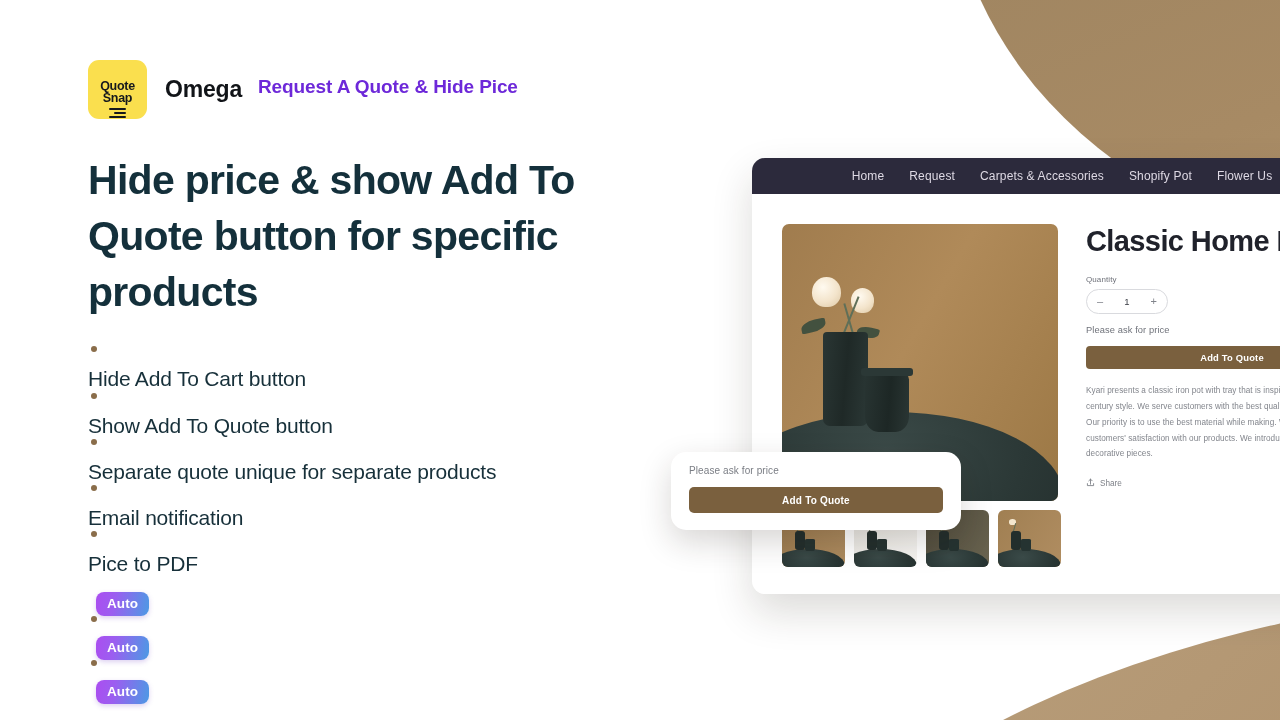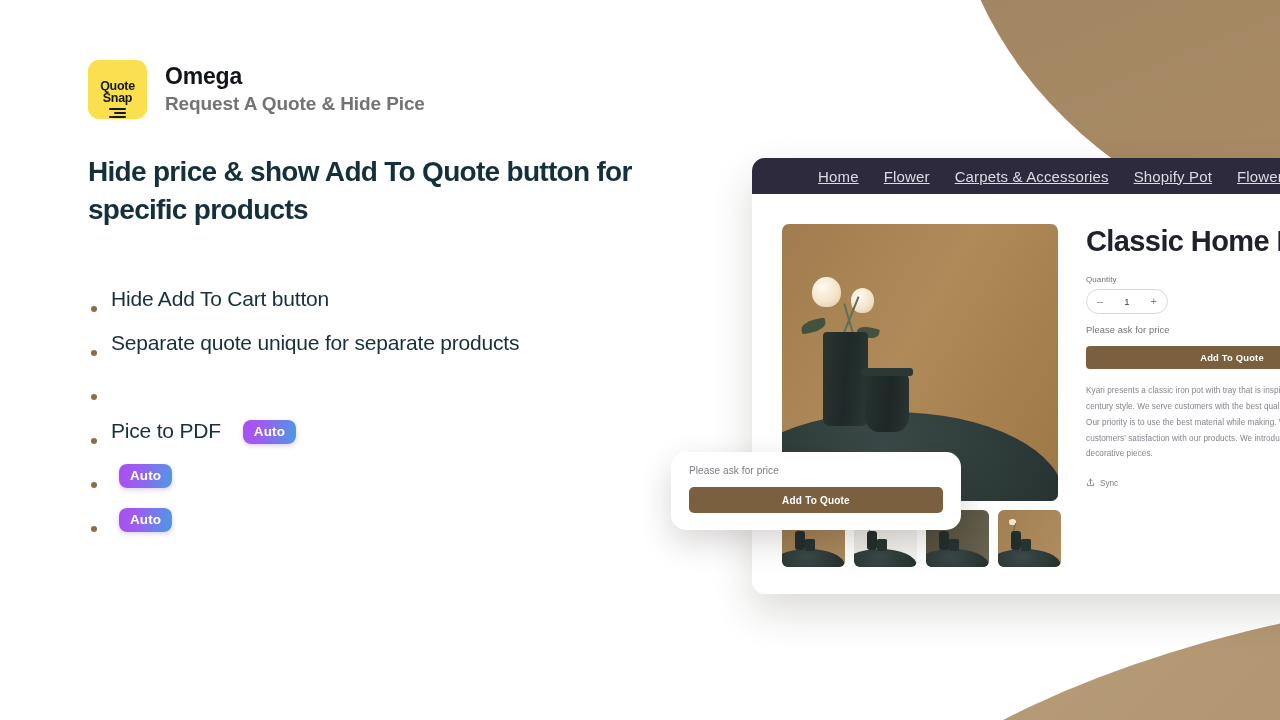--- a/index.html
+++ b/index.html
@@ -84,55 +84,56 @@
     display: flex;
     flex-direction: column;
     gap: 1.6px;
     align-items: flex-end;
   }
   .logo-bars i { display: block; height: 2.4px; background: #15181d; border-radius: 1px; }
   .logo-bars i:nth-child(1) { width: 100%; }
   .logo-bars i:nth-child(2) { width: 70%; }
   .logo-bars i:nth-child(3) { width: 100%; }
 
-  .brand-text { display: flex; flex-direction: column; gap: 3px; }
+  .brand-text { display: flex; flex-direction: row; gap: 16px; }
   .brand-name {
     font-size: 23px;
     font-weight: 700;
     color: #111418;
     letter-spacing: -0.2px;
     line-height: 1.15;
   }
   .brand-tagline {
     font-size: 19px;
     font-weight: 700;
-    color: #737373;
+    color: #6d28d9;
     letter-spacing: -0.1px;
     line-height: 1.2;
   }
 
   .headline {
-    font-size: 28px;
+    font-size: 41px;
     font-weight: 700;
     color: #14303b;
     line-height: 1.36;
     letter-spacing: -0.7px;
-    margin-bottom: 39px;
+    margin-bottom: 26px;
     max-width: 560px;
   }
 
   .feature-list { list-style: none; }
   .feature-item {
     display: flex;
-    align-items: flex-end;
+    align-items: flex-start;
     gap: 14px;
     min-height: 44px;
     font-size: 21px;
     color: #17303a;
     letter-spacing: -0.2px;
+    flex-direction: column;
   }
   .bullet-dot {
     width: 6px;
     height: 6px;
     border-radius: 50%;
     background: #8a6d4a;
     flex: none;
     margin-left: 3px;
   }
   .feature-label { line-height: 1.25; }
@@ -171,24 +172,23 @@
     height: 36px;
     background: #2c2a3c;
     display: flex;
     align-items: center;
     justify-content: center;
     gap: 25px;
     padding: 0 22px;
   }
   .nav-link {
     color: #ded9e4;
-    font-size: 15px;
+    font-size: 12px;
     letter-spacing: 0.15px;
     white-space: nowrap;
-    text-decoration: underline;
   }
 
   .store-body {
     display: flex;
     gap: 28px;
     padding: 30px 0 0 30px;
   }
 
   .gallery { width: 276px; flex: none; }
 
@@ -432,24 +432,29 @@
 
     <h1 class="headline">Hide price &amp; show Add To Quote button for specific products</h1>
 
     <ul class="feature-list">
       <li class="feature-item">
         <span class="bullet-dot"></span>
         <span class="feature-label">Hide Add To Cart button</span>
       </li>
       <li class="feature-item">
         <span class="bullet-dot"></span>
+        <span class="feature-label">Show Add To Quote button</span>
+      </li>
+      <li class="feature-item">
+        <span class="bullet-dot"></span>
         <span class="feature-label">Separate quote unique for separate products</span>
       </li>
       <li class="feature-item">
         <span class="bullet-dot"></span>
+        <span class="feature-label">Email notification</span>
       </li>
       <li class="feature-item">
         <span class="bullet-dot"></span>
         <span class="feature-label">Pice to PDF</span>
         <span class="auto-badge">Auto</span>
       </li>
       <li class="feature-item">
         <span class="bullet-dot"></span>
         <span class="auto-badge">Auto</span>
       </li>
@@ -457,21 +462,21 @@
         <span class="bullet-dot"></span>
         <span class="auto-badge">Auto</span>
       </li>
     </ul>
   </div>
 
   <div class="store-card">
 
     <div class="store-nav">
       <span class="nav-link">Home</span>
-      <span class="nav-link">Flower</span>
+      <span class="nav-link">Request</span>
       <span class="nav-link">Carpets &amp; Accessories</span>
       <span class="nav-link">Shopify Pot</span>
       <span class="nav-link">Flower Us</span>
     </div>
 
     <div class="store-body">
 
       <div class="gallery">
         <div class="hero-img">
           <div class="rose-a"></div>
@@ -534,21 +539,21 @@
         <div class="product-desc">Kyari presents a classic iron pot with tray that is inspired by the classic mid-century style. We serve customers with the best quality flower pots for home. Our priority is to use the best material while making. What matters is the customers' satisfaction with our products. We introduce unique designs and decorative pieces.</div>
 
         <div class="share-row">
           <span>
             <svg width="9" height="9" viewBox="0 0 16 16" fill="none" stroke="#7e8188" stroke-width="1.6" stroke-linecap="round" stroke-linejoin="round">
               <path d="M8 11V2"></path>
                 <path d="M5 5l3-3 3 3"></path>
                 <path d="M2.5 10v3.5h11V10"></path>
             </svg>
           </span>
-          <span>Sync</span>
+          <span>Share</span>
         </div>
       </div>
 
     </div>
   </div>
 
   <div class="float-popup">
     <div class="popup-price">Please ask for price</div>
     <div class="popup-btn">Add To Quote</div>
   </div>

